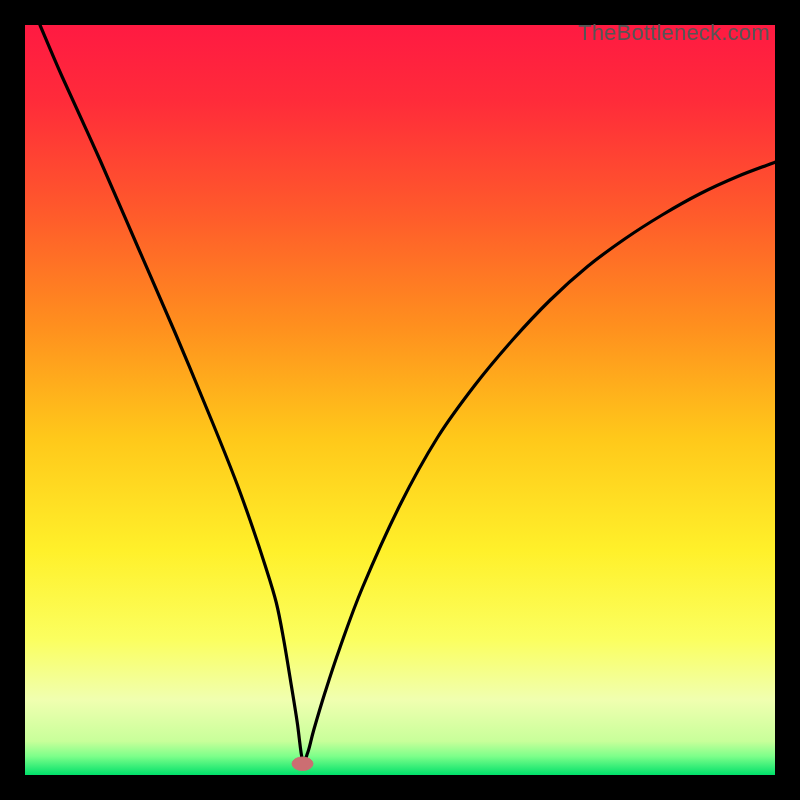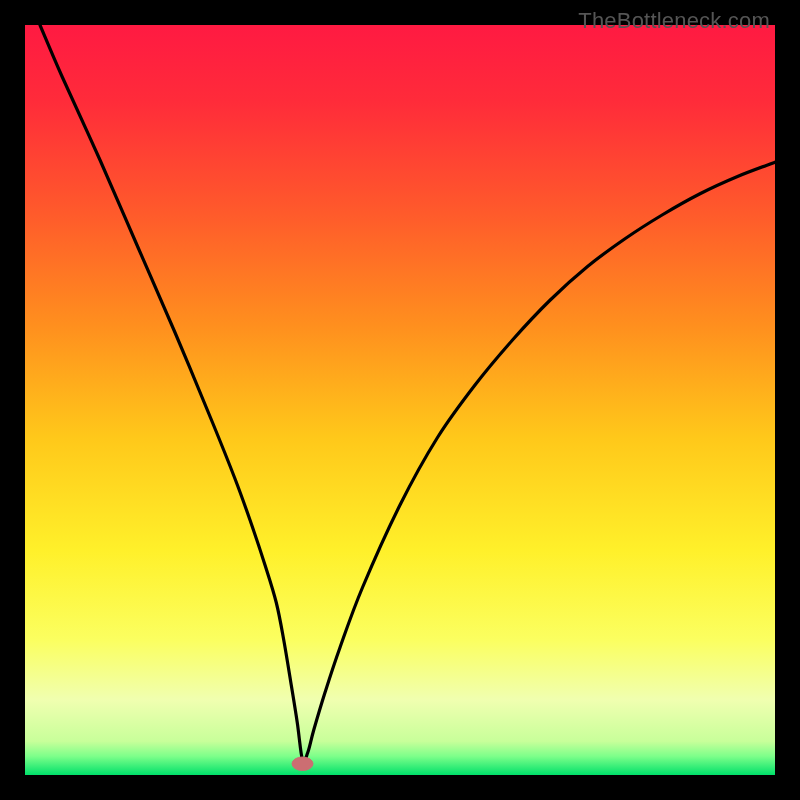--- a/index.html
+++ b/index.html
@@ -21,21 +21,21 @@
   }
   .plot-area {
     position: absolute;
     left: 0;
     top: 0;
     width: 750px;
     height: 750px;
   }
   .watermark {
     position: absolute;
-    top: 8px;
+    top: 20px;
     right: 30px;
     color: #555555;
     font-size: 22px;
     font-weight: 500;
     letter-spacing: 0.2px;
   }
   svg { display: block; }
 </style>
 </head>
 <body>

